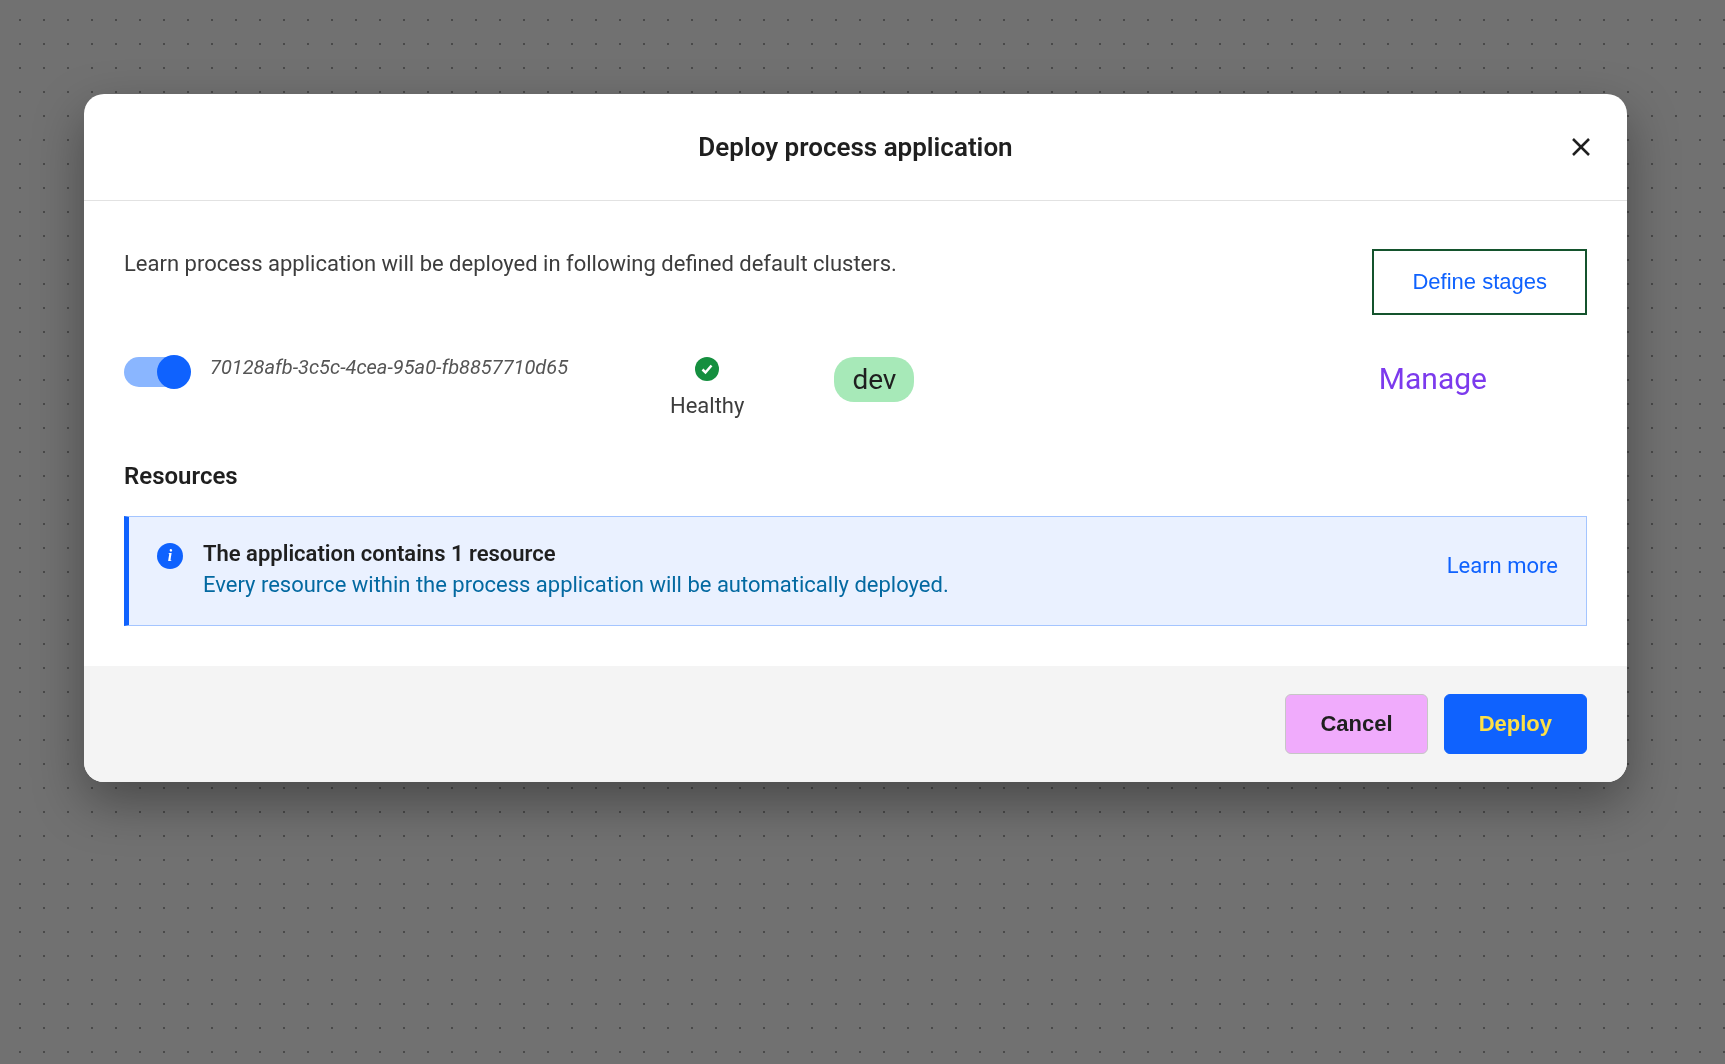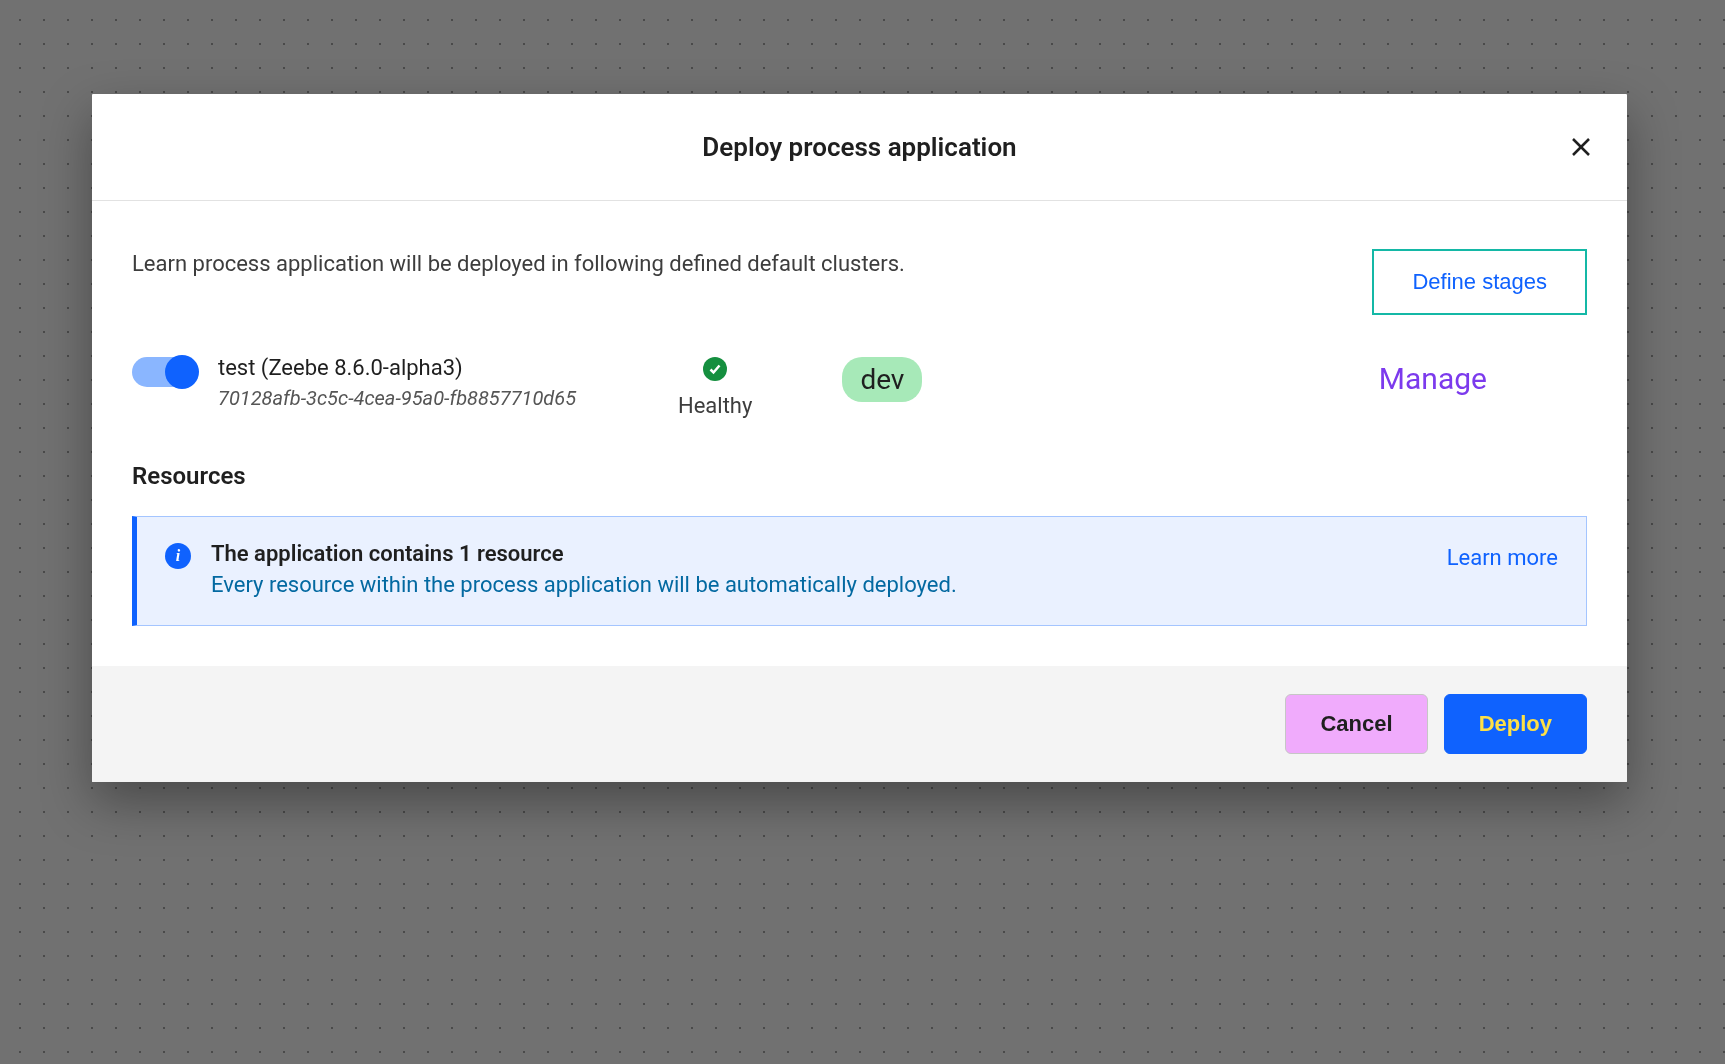--- a/index.html
+++ b/index.html
@@ -21,24 +21,24 @@
       position: absolute;
       inset: 0;
       background-image: radial-gradient(circle, #4a4a4a 1.5px, transparent 1.5px);
       background-size: 24px 24px;
       background-position: 8px 8px;
     }
     
     .modal {
       position: absolute;
       top: 94px;
-      left: 92px;
+      left: 84px;
       right: 98px;
       background: #ffffff;
-      border-radius: 1px;
+      border-radius: 20px;
       box-shadow: 0 20px 50px rgba(0,0,0,0.35);
       overflow: hidden;
     }
     
     .modal-header {
       display: flex;
       align-items: center;
       justify-content: center;
       position: relative;
       padding: 38px 40px;
@@ -78,21 +78,21 @@
     }
     
     .intro-text {
       font-size: 22px;
       color: #3d3d3d;
       line-height: 1.4;
       flex: 1;
     }
     
     .define-stages-btn {
-      border: 2px solid #14b8a6;
+      border: 2px solid #14532d;
       background: #ffffff;
       color: #0f62fe;
       font-size: 22px;
       font-weight: 500;
       padding: 18px 38px;
       cursor: pointer;
       white-space: nowrap;
     }
     
     .cluster-row {
@@ -231,21 +231,21 @@
     .info-desc {
       font-size: 22px;
       color: #0369a1;
     }
     
     .learn-more {
       color: #0f62fe;
       font-size: 22px;
       cursor: pointer;
       white-space: nowrap;
-      margin-top: 4px;
+      margin-top: 12px;
     }
     
     .modal-footer {
       background: #f4f4f4;
       padding: 28px 40px;
       display: flex;
       justify-content: flex-end;
       gap: 16px;
     }
     
@@ -291,21 +291,20 @@
     <div class="intro-row">
       <p class="intro-text">Learn process application will be deployed in following defined default clusters.</p>
       <button class="define-stages-btn">Define stages</button>
     </div>
 
     <div class="cluster-row">
       <div class="toggle">
         <div class="toggle-knob"></div>
       </div>
       <div class="cluster-info">
-        <div class="cluster-name">test (Zeebe 8.6.0-alpha3)</div>
         <div class="cluster-id">70128afb-3c5c-4cea-95a0-fb8857710d65</div>
       </div>
       <div class="health-col">
         <div class="health-icon">
           <svg width="14" height="14" viewBox="0 0 14 14" stroke="white" stroke-width="2.5" fill="none">
             <polyline points="2.5,7.5 5.5,10.5 11.5,3.5"></polyline>
           </svg>
         </div>
         <span class="health-text">Healthy</span>
       </div>

